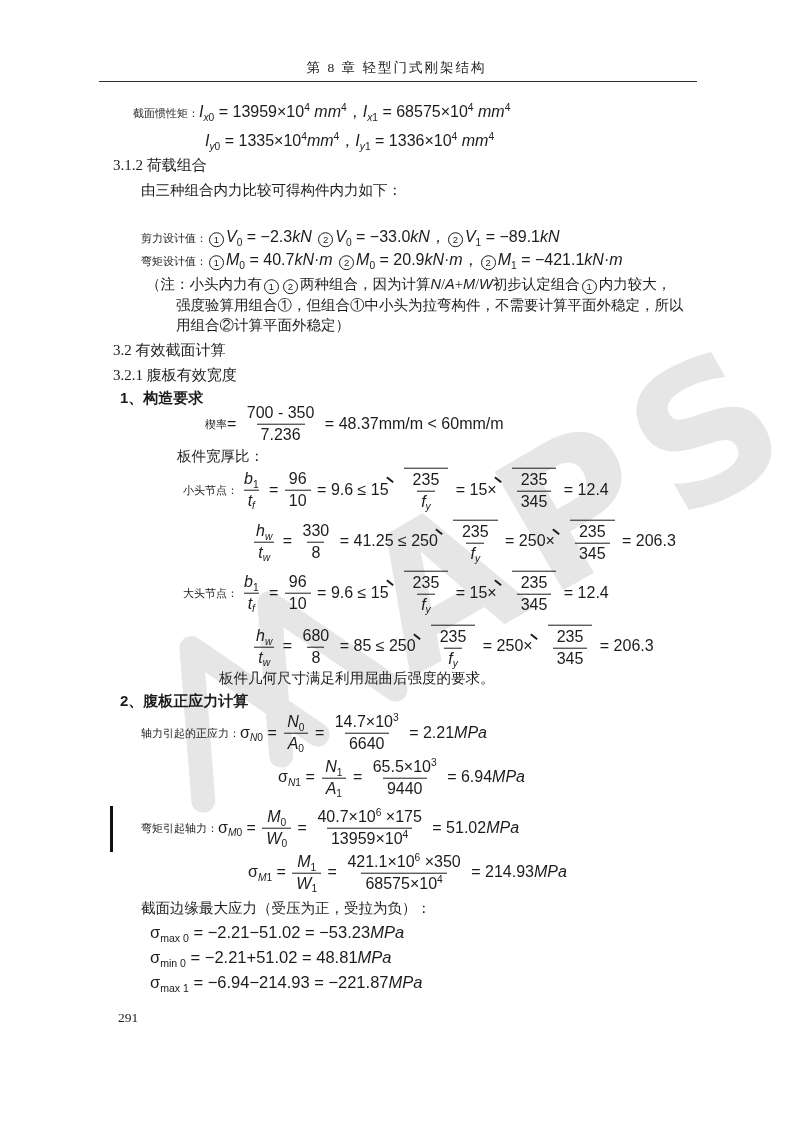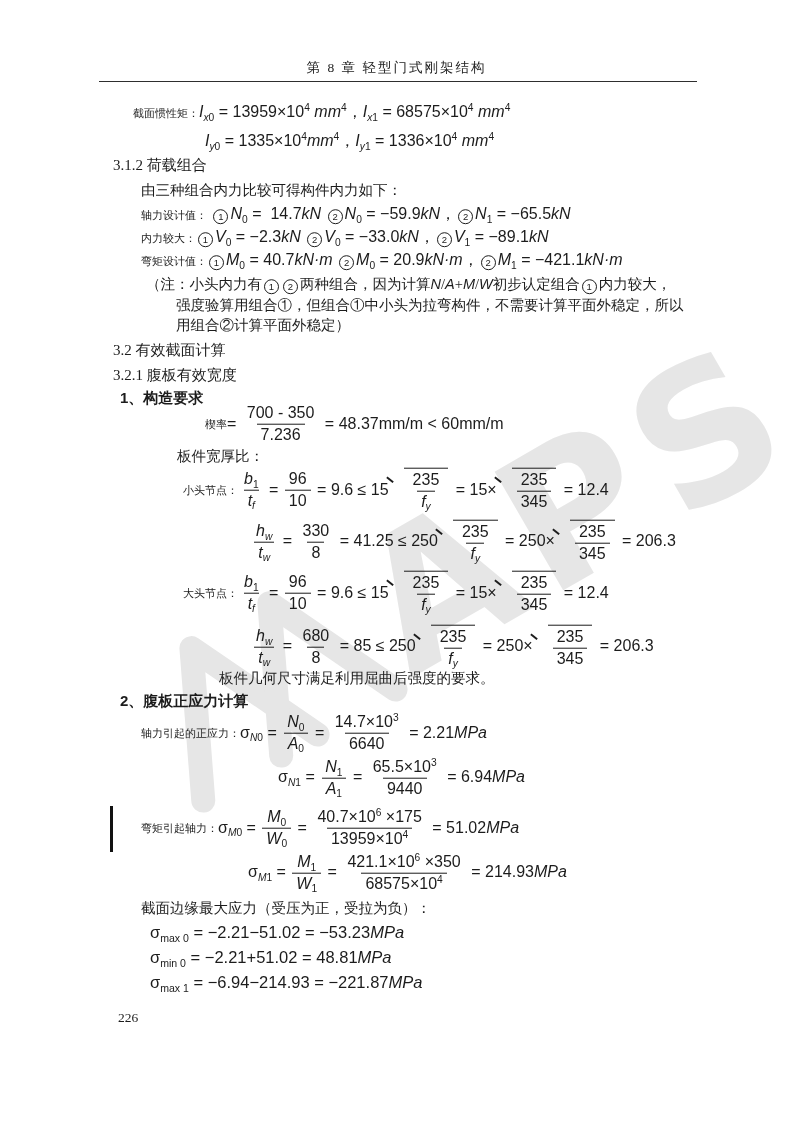--- a/index.html
+++ b/index.html
@@ -60,22 +60,21 @@
 
   <div class="line hdr" style="top:68px;">第 8 章 轻型门式刚架结构</div>
   <div class="rule" style="left:99px; top:81px; width:598px;"></div>
 
   <div class="line mline" style="left:133px; top:112px;"><span class="cnl">截面惯性矩：</span><span class="m"><i>I</i><sub><i>x</i>0</sub> = 13959×10<sup>4</sup> <i>mm</i><sup>4</sup>，<i>I</i><sub><i>x</i>1</sub> = 68575×10<sup>4</sup> <i>mm</i><sup>4</sup></span></div>
   <div class="line m" style="left:205px; top:141px;"><i>I</i><sub><i>y</i>0</sub> = 1335×10<sup>4</sup><i>mm</i><sup>4</sup>，<i>I</i><sub><i>y</i>1</sub> = 1336×10<sup>4</sup> <i>mm</i><sup>4</sup></div>
 
   <div class="line sech" style="left:113px; top:165px;">3.1.2 荷载组合</div>
   <div class="line" style="left:141px; top:191px;">由三种组合内力比较可得构件内力如下：</div>
 
-  <div class="line mline" style="left:141px; top:214px;"><span class="cnl">轴力设计值：</span><span class="m"> <span class="circ">1</span><i>N</i><sub>0</sub> =  14.7<i>kN</i> <span class="circ">2</span><i>N</i><sub>0</sub> = −59.9<i>kN</i>，<span class="circ">2</span><i>N</i><sub>1</sub> = −65.5<i>kN</i></span></div>
-  <div class="line mline" style="left:141px; top:237px;"><span class="cnl">内力较大：</span><span class="m"><span class="circ">1</span><i>V</i><sub>0</sub> = −2.3<i>kN</i> <span class="circ">2</span><i>V</i><sub>0</sub> = −33.0<i>kN</i>，<span class="circ">2</span><i>V</i><sub>1</sub> = −89.1<i>kN</i></span></div>
+  <div class="line mline" style="left:141px; top:237px;"><span class="cnl">剪力设计值：</span><span class="m"><span class="circ">1</span><i>V</i><sub>0</sub> = −2.3<i>kN</i> <span class="circ">2</span><i>V</i><sub>0</sub> = −33.0<i>kN</i>，<span class="circ">2</span><i>V</i><sub>1</sub> = −89.1<i>kN</i></span></div>
   <div class="line mline" style="left:141px; top:260px;"><span class="cnl">弯矩设计值：</span><span class="m"><span class="circ">1</span><i>M</i><sub>0</sub> = 40.7<i>kN·m</i> <span class="circ">2</span><i>M</i><sub>0</sub> = 20.9<i>kN·m</i>，<span class="circ">2</span><i>M</i><sub>1</sub> = −421.1<i>kN·m</i></span></div>
 
   <div class="line cn" style="left:146px; top:285px;">（注：小头内力有<span class="circ">1</span><span class="circ">2</span>两种组合，因为计算<i>N</i>/<i>A</i>+<i>M</i>/<i>W</i>初步认定组合<span class="circ">1</span>内力较大，</div>
   <div class="line" style="left:176px; top:306px;">强度验算用组合①，但组合①中小头为拉弯构件，不需要计算平面外稳定，所以</div>
   <div class="line" style="left:176px; top:326px;">用组合②计算平面外稳定）</div>
 
   <div class="line sech" style="left:113px; top:350px;">3.2 有效截面计算</div>
   <div class="line sech" style="left:113px; top:375px;">3.2.1 腹板有效宽度</div>
   <div class="line boldh" style="left:120px; top:398px;">1、构造要求</div>
 
@@ -98,15 +97,15 @@
   <div class="line mline" style="left:141px; top:828px;"><span class="cnl">弯矩引起轴力：</span><span class="m">σ<sub><i>M</i>0</sub> = <span class="frac"><span class="num"><i>M</i><sub>0</sub></span><span class="den"><i>W</i><sub>0</sub></span></span> = <span class="frac"><span class="num">40.7×10<sup>6</sup> ×175</span><span class="den">13959×10<sup>4</sup></span></span> = 51.02<i>MPa</i></span></div>
   <div class="line m" style="left:248px; top:873px;">σ<sub><i>M</i>1</sub> = <span class="frac"><span class="num"><i>M</i><sub>1</sub></span><span class="den"><i>W</i><sub>1</sub></span></span> = <span class="frac"><span class="num">421.1×10<sup>6</sup> ×350</span><span class="den">68575×10<sup>4</sup></span></span> = 214.93<i>MPa</i></div>
 
   <div class="chgbar" style="left:110px; top:806px; width:2.5px; height:46px;"></div>
 
   <div class="line" style="left:141px; top:909px;">截面边缘最大应力（受压为正，受拉为负）：</div>
   <div class="line sig" style="left:150px; top:932px;">σ<sub>max 0</sub> = −2.21−51.02 = −53.23<i>MPa</i></div>
   <div class="line sig" style="left:150px; top:957px;">σ<sub>min 0</sub> = −2.21+51.02 = 48.81<i>MPa</i></div>
   <div class="line sig" style="left:150px; top:982px;">σ<sub>max 1</sub> = −6.94−214.93 = −221.87<i>MPa</i></div>
 
-  <div class="line pageno" style="left:118px; top:1018px;">226</div>
+  <div class="line pageno" style="left:118px; top:1018px;">291</div>
 
 </div>
 
 </body></html>

